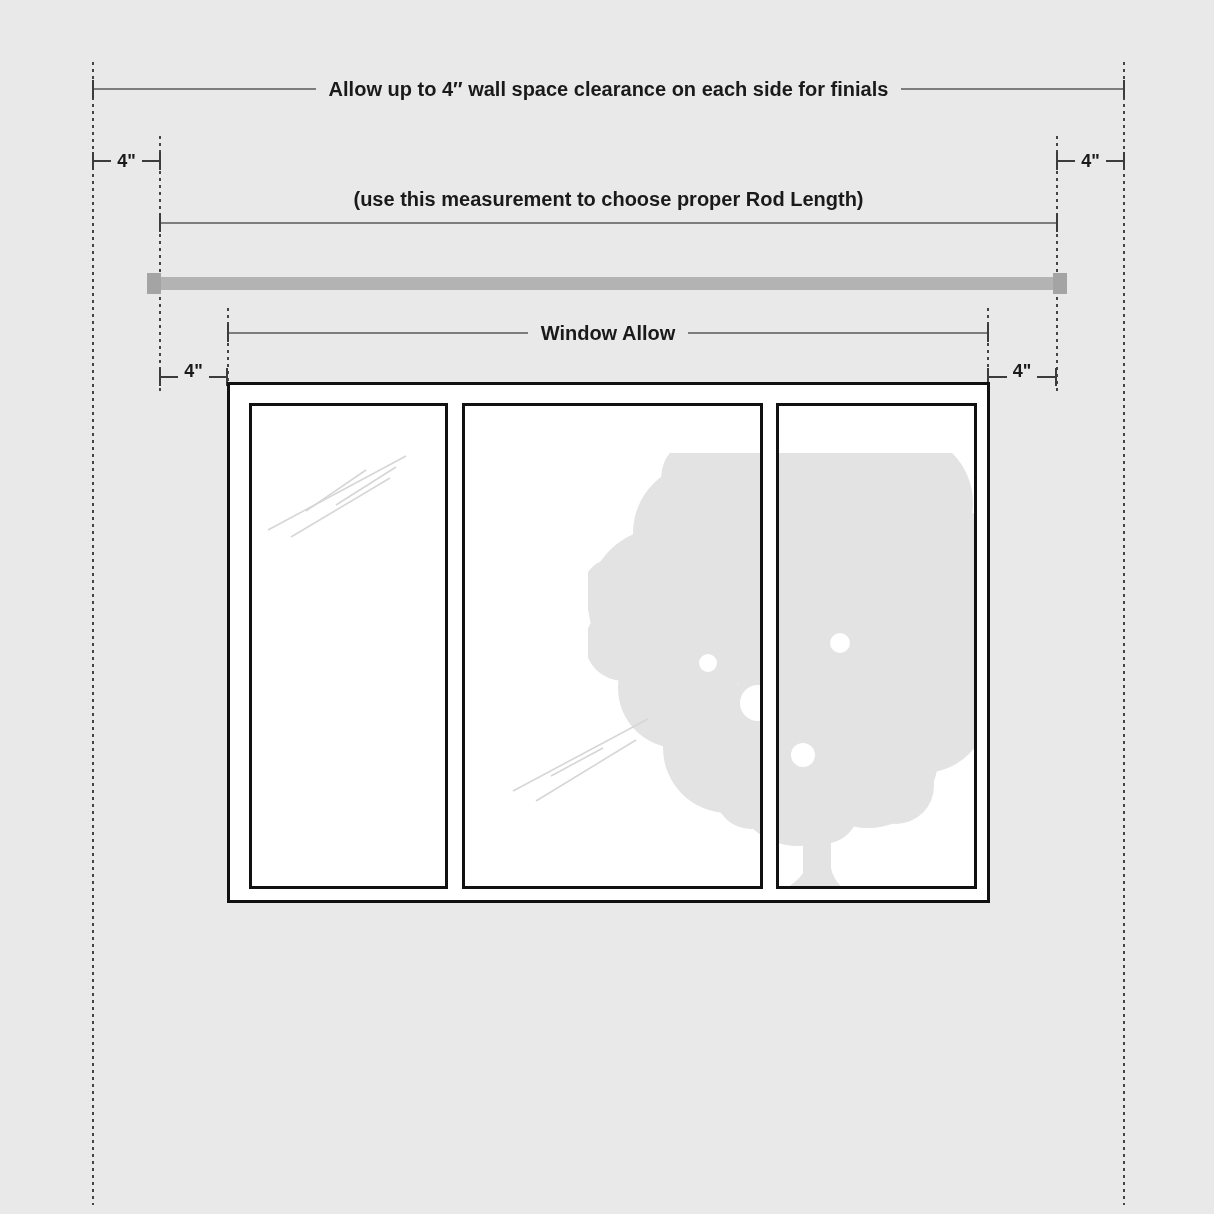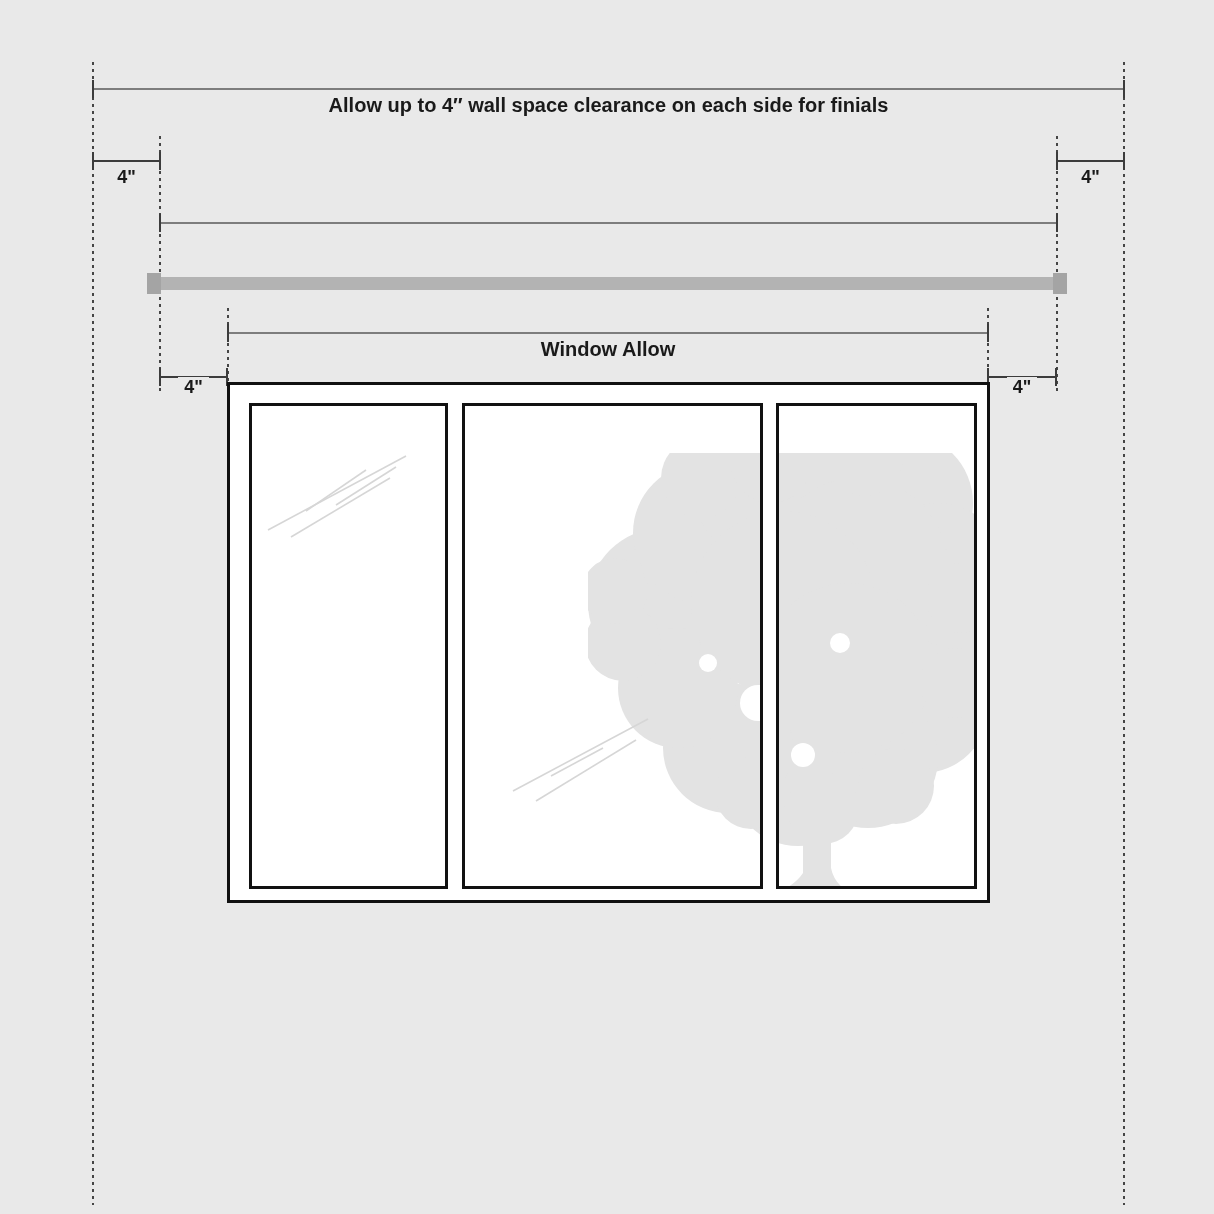--- a/index.html
+++ b/index.html
@@ -34,21 +34,21 @@
   
   .hline{position:absolute;height:2px;background:var(--long-line);}
   .hline.dark{background:var(--short-line);}
   .tick{position:absolute;width:2px;height:18px;top:-8px;background:var(--short-line);}
   .tick.left{left:0;}
   .tick.right{right:0;}
   
   .line-label{
     position:absolute;text-align:center;
     font-weight:700;color:var(--text);
-    line-height:22px;font-size:20px;white-space:nowrap;margin-top:16px;
+    line-height:22px;font-size:20px;white-space:nowrap;
   }
   .line-label span{display:inline-block;background:var(--background);padding:0 13px;}
   .line-label.small{font-size:18px;line-height:20px;}
   .line-label.small span{padding:0 6px;}
   .bracket-label{
     position:absolute;left:159px;width:899px;top:186px;
     text-align:center;font-weight:700;color:var(--text);
     font-size:20px;line-height:26px;white-space:nowrap;
   }
   .bracket-label .l2 span{display:inline-block;background:var(--background);padding:0 13px;}
@@ -111,20 +111,23 @@
   </div>
   <div class="line-label small" style="left:1056px;width:69px;top:151px;">
     <span>4"</span>
   </div>
 
   <div class="hline" style="left:159px;top:222px;width:899px;">
     <i class="tick left"></i>
     <i class="tick right"></i>
   </div>
   <div class="bracket-label">
+    <div class="l2">
+      <span>(use this measurement to choose proper Rod Length)</span>
+    </div>
   </div>
 
   <div class="rod-body"></div>
   <div class="rod-cap leftcap"></div>
   <div class="rod-cap rightcap"></div>
 
   <div class="hline" style="left:227px;top:332px;width:762px;">
     <i class="tick left"></i>
     <i class="tick right"></i>
   </div>

